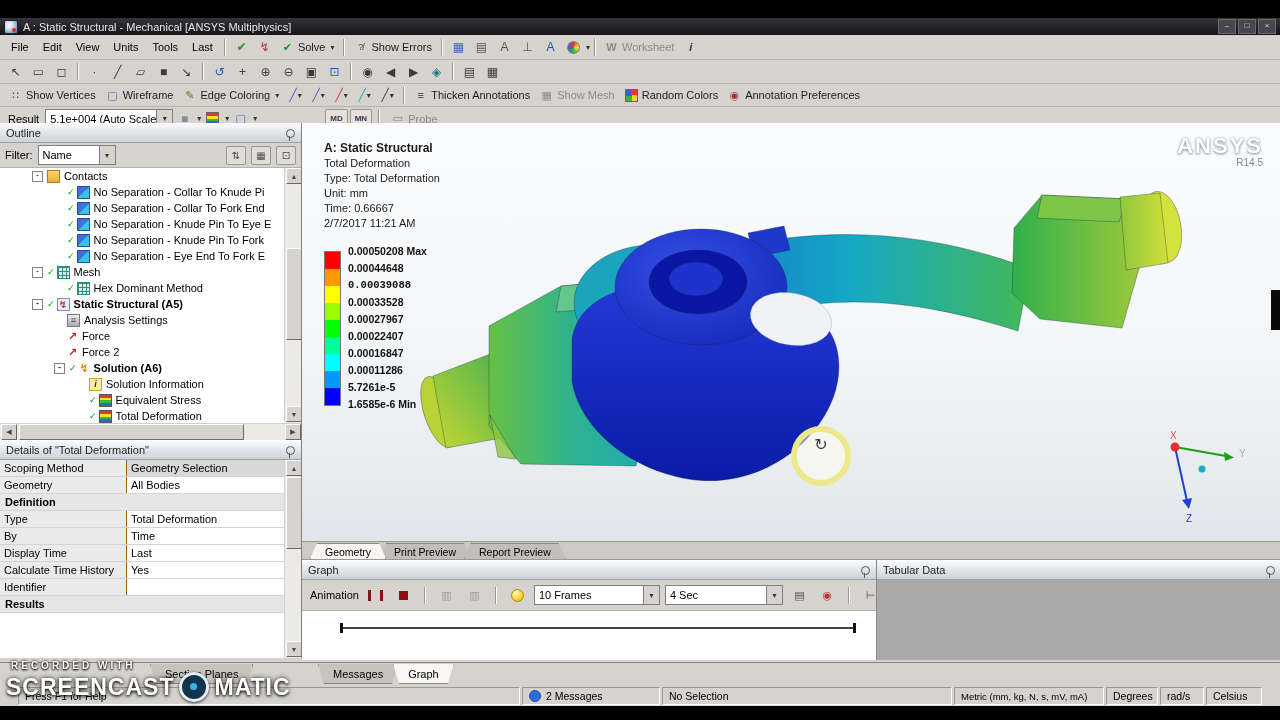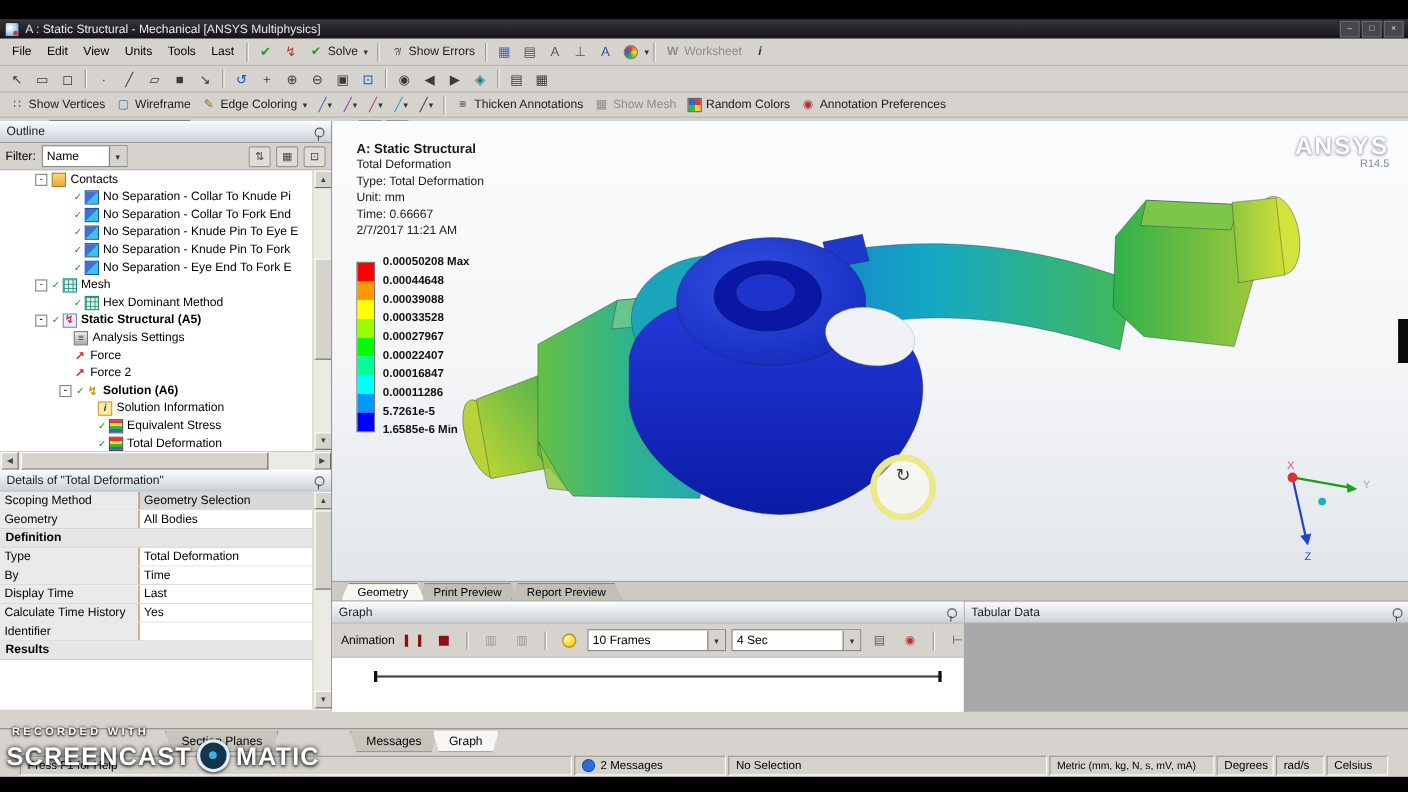--- a/index.html
+++ b/index.html
@@ -58,21 +58,21 @@
     padding-left:4px;white-space:nowrap;overflow:hidden;flex:none;}
   .combo .dd{width:15px;align-self:stretch;margin-left:auto;background:#d6d3ce;border-left:1px solid #7f7f7f;
     display:flex;align-items:center;justify-content:center;font-size:8px;color:#333;flex:none;}
   .combo-val{overflow:hidden;white-space:nowrap;}
   .rt-label{margin:0 6px 0 4px;}
   .mini-group{display:inline-flex;align-items:center;margin-left:28px;gap:2px;padding-left:40px;}
   .mini-btn{height:18px;border:1px solid #9a978f;background:#e4e1da;border-radius:2px;display:inline-flex;
     align-items:center;padding:0 4px;font-size:8px;font-weight:bold;color:#335;}
 
   
-  .main{position:absolute;top:92px;left:0;width:1280px;height:535px;display:flex;}
+  .main{position:absolute;top:105px;left:0;width:1280px;height:535px;display:flex;}
   .left-col{width:301px;flex:none;border-right:1px solid #808080;background:#fff;display:flex;flex-direction:column;}
   .panel-hd{height:18px;flex:none;background:linear-gradient(180deg,#f8f9fa,#ccd2d9);border-top:1px solid #fff;
     border-bottom:1px solid #9aa0a8;display:flex;align-items:center;padding:0 6px;font-size:11px;color:#1c1c1c;}
   .pin{margin-left:auto;width:7px;height:7px;border:1px solid #555;border-radius:50%;position:relative;flex:none;}
   .pin::after{content:"";position:absolute;top:6px;left:2px;width:1px;height:5px;background:#555;}
   .filter-row{height:24px;flex:none;background:#d6d3ce;border-bottom:1px solid #b5b2aa;display:flex;
     align-items:center;gap:5px;padding:0 5px;font-size:11px;}
   .filter-spacer{flex:1;}
   .sm-btn{width:18px;height:17px;border:1px solid #9a978f;background:#e0ddd6;display:flex;align-items:center;
     justify-content:center;font-size:10px;color:#445;border-radius:2px;flex:none;}
@@ -677,21 +677,21 @@
                 <div class="legend-band" style="background: rgb(153, 255, 0);"></div>
                 <div class="legend-band" style="background: rgb(0, 255, 0);"></div>
                 <div class="legend-band" style="background: rgb(0, 255, 153);"></div>
                 <div class="legend-band" style="background: rgb(0, 255, 255);"></div>
                 <div class="legend-band" style="background: rgb(0, 153, 255);"></div>
                 <div class="legend-band" style="background: rgb(0, 0, 255);"></div>
               </div>
             <div id="legend-labels">
                 <div class="legend-label" style="top: -6px;">0.00050208 Max</div>
                 <div class="legend-label" style="top: 11px;">0.00044648</div>
-                <div class="legend-label" style="top: 28px;">0.00039088</div>
+                <div class="legend-label" style="top: 28px; font-family: Liberation Mono, monospace;">0.00039088</div>
                 <div class="legend-label" style="top: 45px;">0.00033528</div>
                 <div class="legend-label" style="top: 62px;">0.00027967</div>
                 <div class="legend-label" style="top: 79px;">0.00022407</div>
                 <div class="legend-label" style="top: 96px;">0.00016847</div>
                 <div class="legend-label" style="top: 113px;">0.00011286</div>
                 <div class="legend-label" style="top: 130px;">5.7261e-5</div>
                 <div class="legend-label" style="top: 147px;">1.6585e-6 Min</div>
               </div>
           </div>
 

